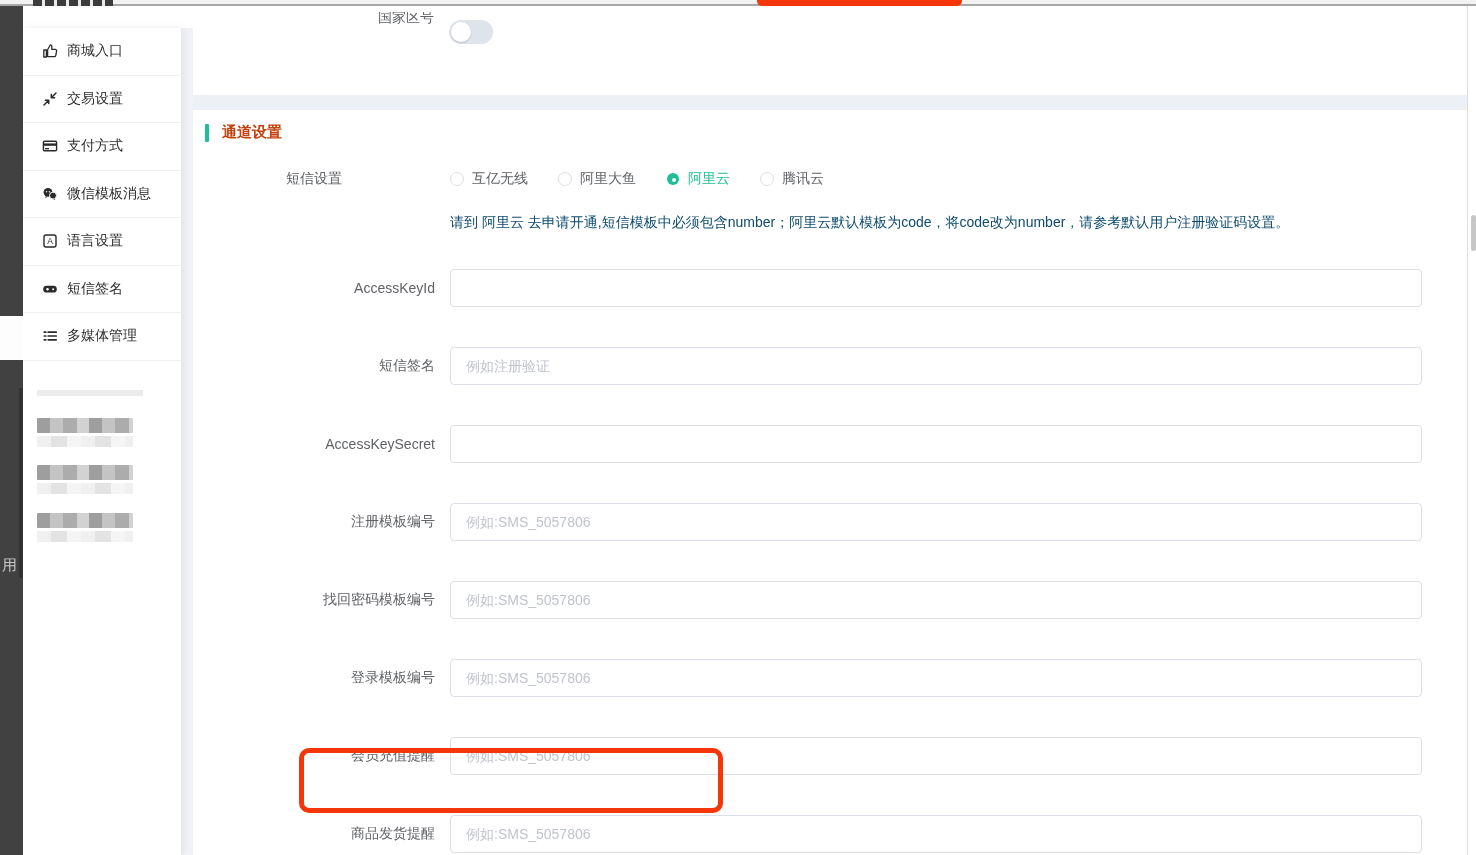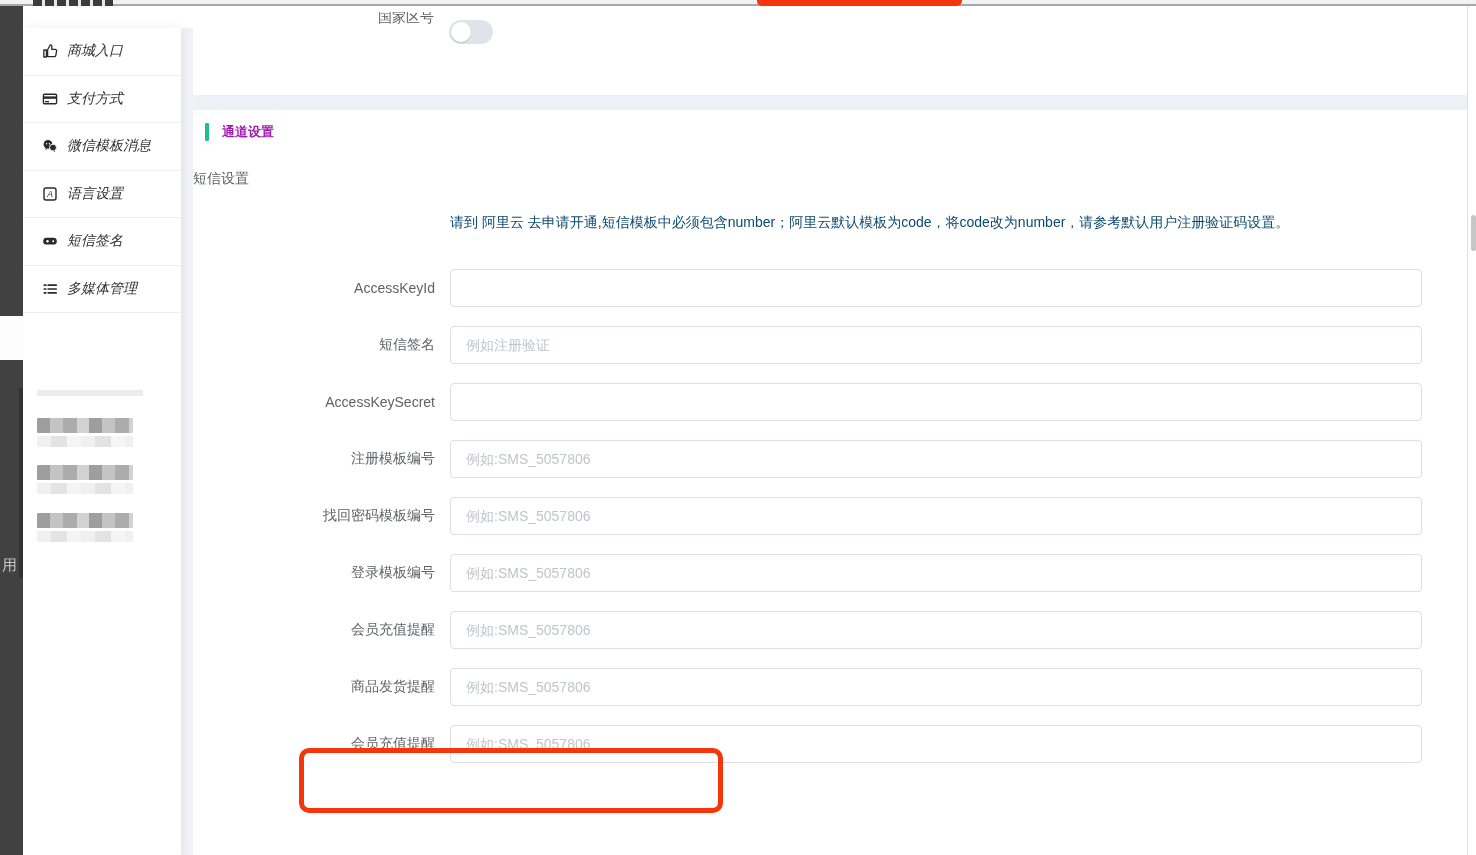--- a/index.html
+++ b/index.html
@@ -21,21 +21,21 @@
   .left-strip .inner-scroll { position:absolute; left:19px; top:385px; width:4px; height:190px;
     background:#323232; border-radius:0 0 3px 3px; }
   .left-strip .frag-text { position:absolute; left:2px; top:553px; color:#c9c9c9;
     font-size:15px; line-height:18px; }
 
   
   .sidebar { position:absolute; left:23px; top:28px; width:158px; height:827px;
     background:#fff; box-shadow:2px 0 8px rgba(0,0,0,.07); z-index:10; }
   .side-item { height:47.5px; display:flex; align-items:center; gap:9px;
     padding-left:19px; font-size:14px; color:#2e2e2e; border-bottom:1px solid #efefef;
-    cursor:pointer; white-space:nowrap;font-style:italic; }
+    cursor:pointer; white-space:nowrap; }
   .side-item .icn { width:16px; height:16px; flex:0 0 16px; color:#2a2a2a; }
   .side-item .icn svg { width:16px; height:16px; display:block; }
   .blur-thin { position:absolute; left:14px; top:362px; width:106px; height:6px; background:#ececec; }
   .blur-entry { position:absolute; left:14px; width:96px; }
   .blur-entry .bd { height:15px; border-radius:1px;
     background:repeating-linear-gradient(90deg,#9e9e9e 0 13px,#c4c4c4 13px 26px,#acacac 26px 40px,#d2d2d2 40px 52px); }
   .blur-entry .bl { height:11px; margin-top:3px;
     background:repeating-linear-gradient(90deg,#f0f0f0 0 14px,#e3e3e3 14px 30px,#f5f5f5 30px 44px); }
 
   
@@ -52,38 +52,38 @@
   .cc-label span { display:block; margin-top:-5px; line-height:20px; }
   .switch { position:absolute; left:256px; top:12px; width:44px; height:24px;
     border-radius:12px; background:#dfe3ea; cursor:pointer; }
   .switch .knob { position:absolute; left:2px; top:2px; width:20px; height:20px;
     border-radius:50%; background:#fff; box-shadow:0 1px 2px rgba(0,0,0,.15); }
 
   
   .card2 { position:absolute; left:193px; top:110px; width:1274px; height:745px; background:#fff; overflow:hidden; }
   .sec-title { position:absolute; left:12px; top:13px; display:flex; align-items:center; gap:13px; }
   .sec-title .bar { width:4px; height:18px; border-radius:1px; }
-  .sec-title .txt { font-size:13px; font-weight:bold; color:#a21caf; }
+  .sec-title .txt { font-size:15px; font-weight:bold; color:#c2410c; }
 
   .radio-row { position:absolute; left:0; top:60px; width:100%; display:flex; align-items:center; }
-  .r-label { width:242px; text-align:left; font-size:14px; color:#606266; }
+  .r-label { width:242px; text-align:center; font-size:14px; color:#606266; }
   .r-opts { display:flex; align-items:center; gap:30px; margin-left:15px; }
   .r-opt { display:flex; align-items:center; gap:8px; cursor:pointer; }
   .r-circ { width:14px; height:14px; border-radius:50%; border:1px solid #dcdfe6; background:#fff; position:relative; }
   .r-opt.on .r-circ { border-color:transparent; }
   .r-opt.on .r-circ::after { content:""; position:absolute; inset:0; border-radius:50%; background:var(--green); }
   .r-opt.on .r-circ::before { content:""; position:absolute; left:5px; top:5px; width:4px; height:4px;
     border-radius:50%; background:#fff; z-index:1; }
   .r-txt { font-size:14px; color:#606266; }
   .r-opt.on .r-txt { color:var(--green); }
 
   .hint { position:absolute; left:257px; top:104px; font-size:14px; color:#0c4a6e; }
 
   .form { position:absolute; left:0; top:159px; width:100%; }
-  .frow { display:flex; align-items:center; height:38px; margin-bottom:19px; }
+  .frow { display:flex; align-items:center; height:38px; margin-bottom:40px; }
   .flabel { width:242px; text-align:right; font-size:14px; color:#606266; white-space:nowrap; }
   .finput { flex:1; margin-left:15px; margin-right:45px; height:38px;
     border:1px solid #dcdfe6; border-radius:4px; padding:0 15px; font-size:14px;
     color:#606266; outline:none; background:#fff;
     font-family:"Liberation Sans","DejaVu Sans",sans-serif; }
   .finput::placeholder { color:#c0c4cc; }
 
   .annotation-box { position:absolute; left:106px; top:638px; width:424px; height:65px;
     border:5px solid; border-radius:10px; z-index:6; pointer-events:none; }
 </style>
@@ -104,20 +104,28 @@
   <div class="side-item">
     <span class="icn">
         <svg viewBox="0 0 16 16">
           <path d="M1.8 7h2.6v7H1.8zM5.6 13.6h6.6c.8 0 1.5-.55 1.6-1.3l.8-4.1A1.5 1.5 0 0 0 13.1 6.4H9.8V3.2A1.4 1.4 0 0 0 8.4 1.8L5.6 6.8z" fill="none" stroke="currentColor" stroke-width="1.3" stroke-linejoin="round"></path>
         </svg>
       </span>
     <span>商城入口</span>
   </div>
   <div class="side-item">
     <span class="icn">
+        <svg viewBox="0 0 16 16" stroke="currentColor" stroke-width="1.5" fill="none" stroke-linecap="round">
+          <path d="M9.3 6.7L14 2M9.3 6.7V3.4M9.3 6.7h3.3M6.7 9.3L2 14M6.7 9.3v3.3M6.7 9.3H3.4"></path>
+        </svg>
+      </span>
+    <span>交易设置</span>
+  </div>
+  <div class="side-item">
+    <span class="icn">
         <svg viewBox="0 0 16 16">
           <rect x="1.4" y="3.2" width="13.2" height="9.6" rx="1.3" fill="none" stroke="currentColor" stroke-width="1.4"></rect>
           <rect x="1.4" y="5.4" width="13.2" height="2.4" fill="currentColor"></rect>
           <rect x="3" y="10" width="4" height="1.3" fill="currentColor"></rect>
         </svg>
       </span>
     <span>支付方式</span>
   </div>
   <div class="side-item">
     <span class="icn">
@@ -191,20 +199,38 @@
 </div>
 
 <div class="card2">
   <div class="sec-title">
     <div class="bar" style="background:#1fbf96;"></div>
     <div class="txt">通道设置</div>
   </div>
 
   <div class="radio-row">
     <div class="r-label">短信设置</div>
+    <div class="r-opts" style="--green:#1fbf96;">
+      <div class="r-opt">
+        <span class="r-circ"></span>
+        <span class="r-txt">互亿无线</span>
+      </div>
+      <div class="r-opt">
+        <span class="r-circ"></span>
+        <span class="r-txt">阿里大鱼</span>
+      </div>
+      <div class="r-opt on">
+        <span class="r-circ"></span>
+        <span class="r-txt">阿里云</span>
+      </div>
+      <div class="r-opt">
+        <span class="r-circ"></span>
+        <span class="r-txt">腾讯云</span>
+      </div>
+    </div>
   </div>
 
   <div class="hint">请到 阿里云 去申请开通,短信模板中必须包含number；阿里云默认模板为code，将code改为number，请参考默认用户注册验证码设置。</div>
 
   <div class="form">
     <div class="frow">
       <div class="flabel">AccessKeyId</div>
       <input class="finput" placeholder="" style="">
     </div>
     <div class="frow">

